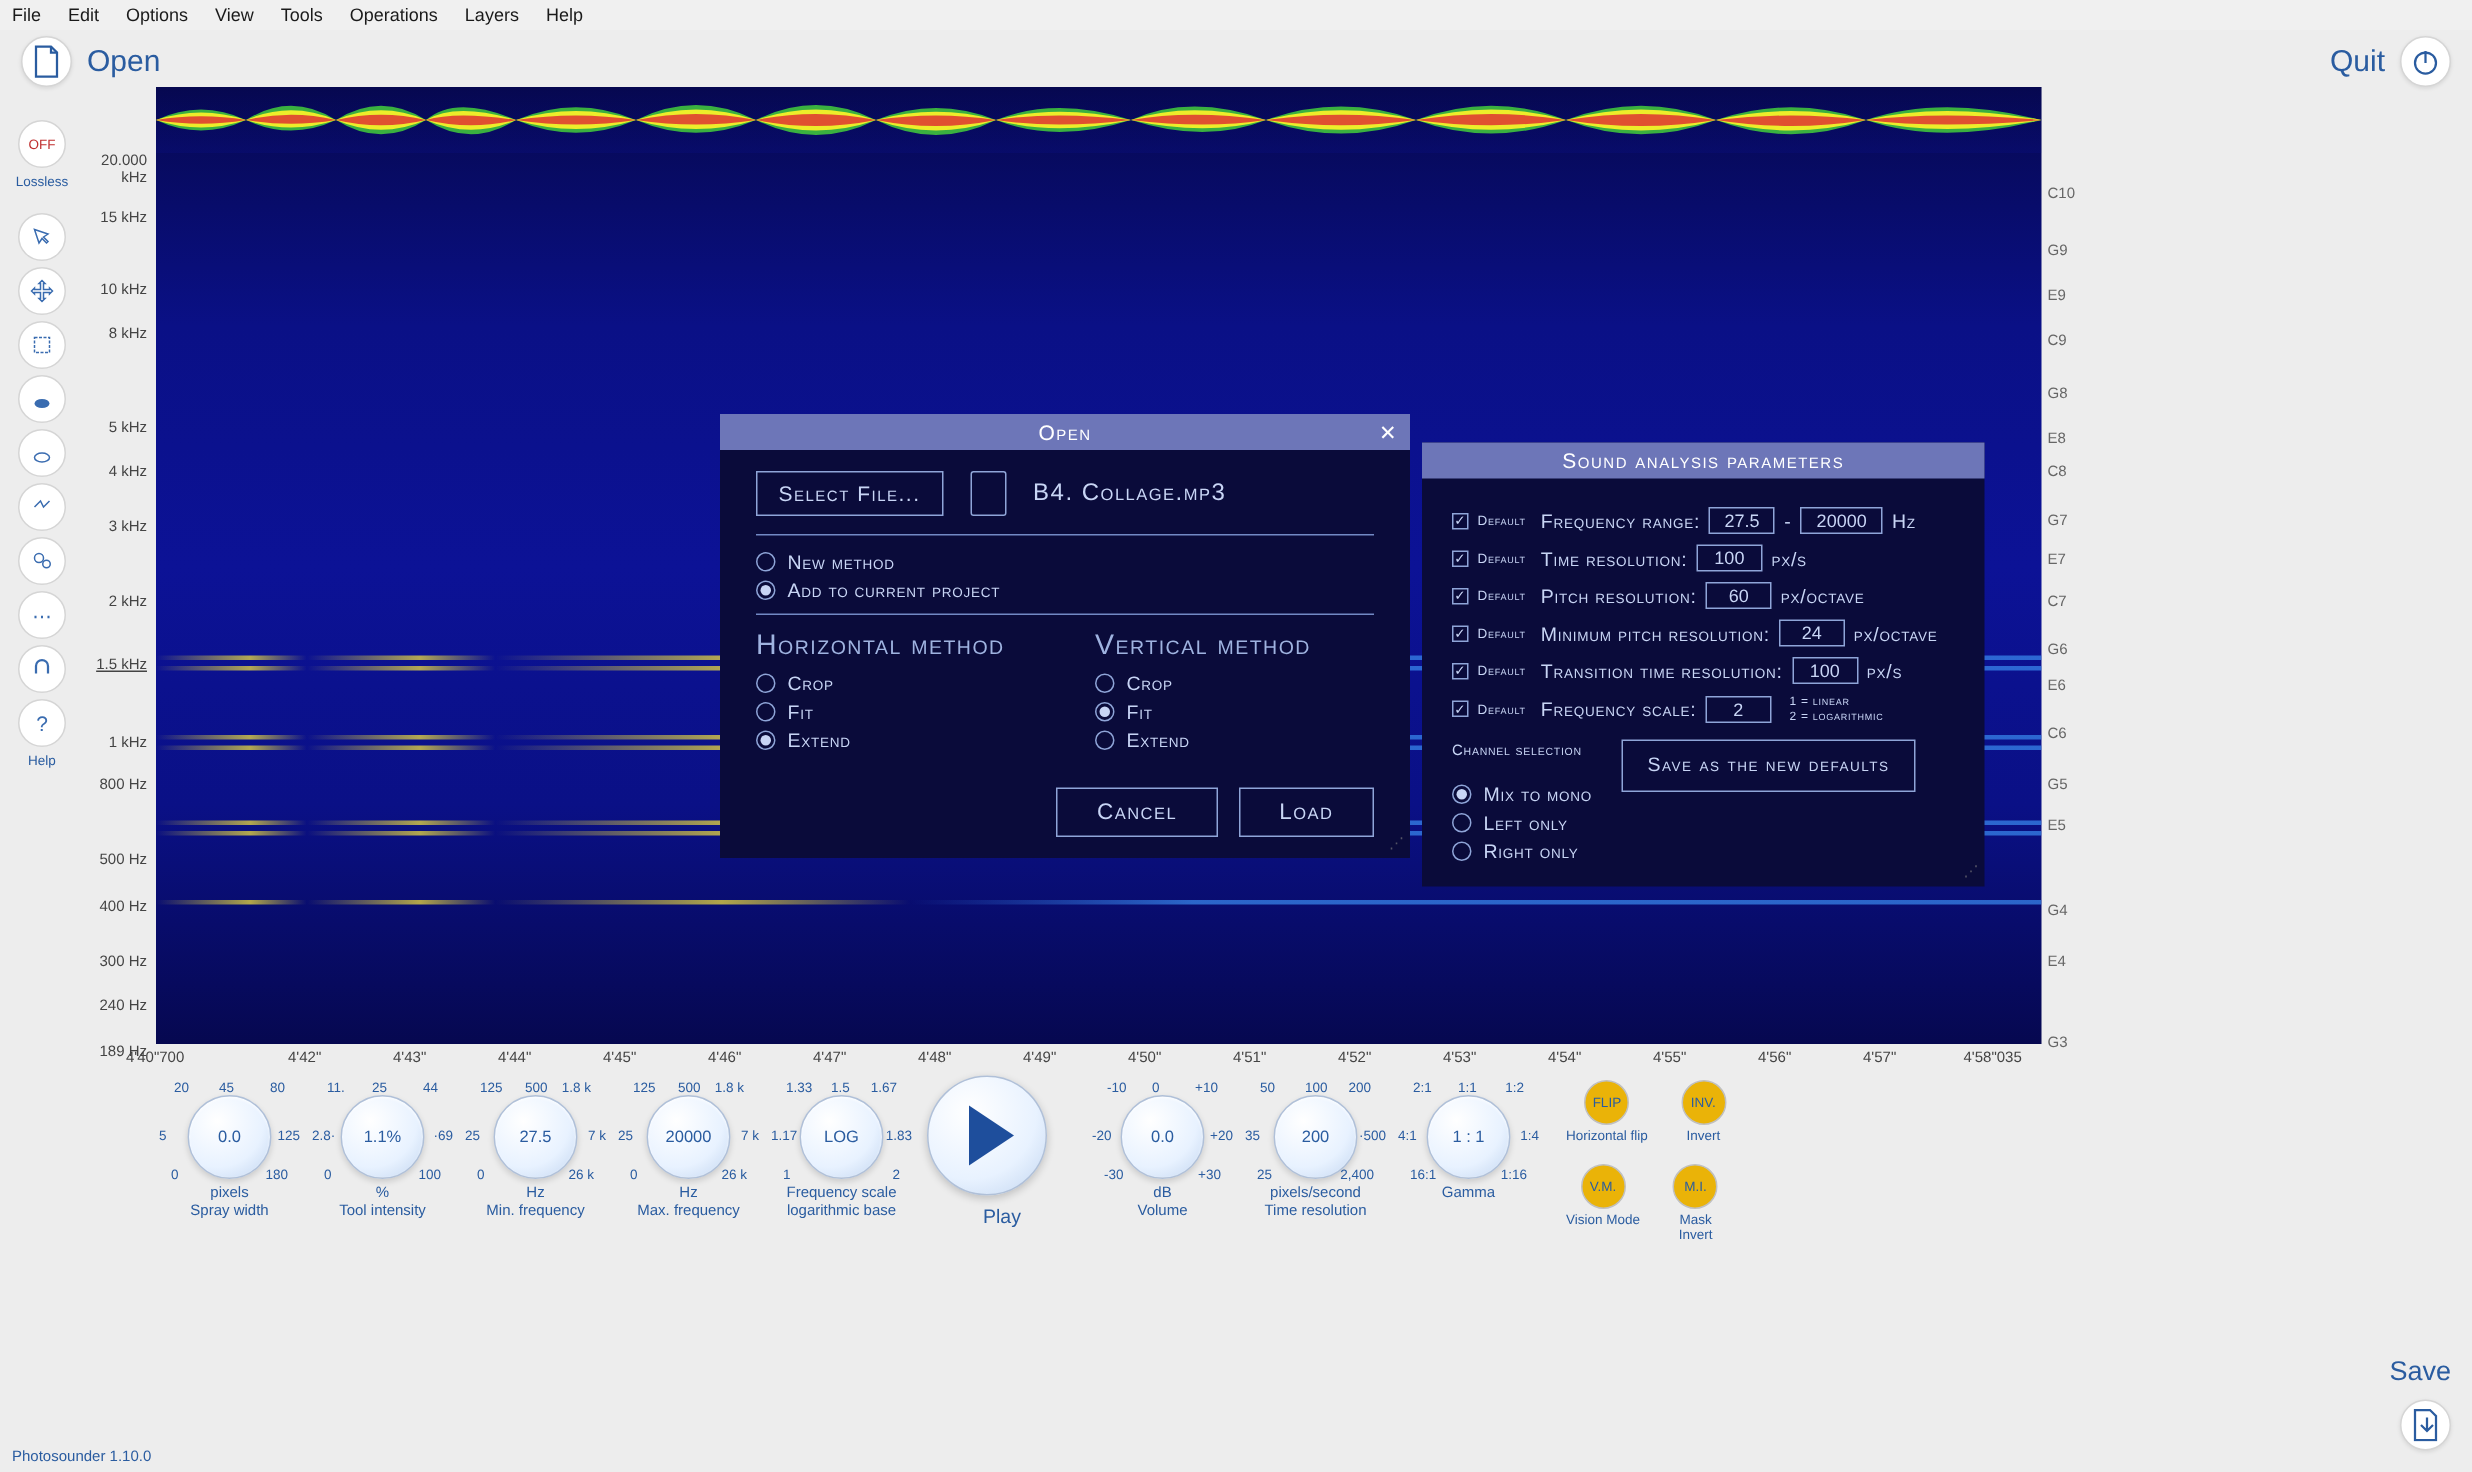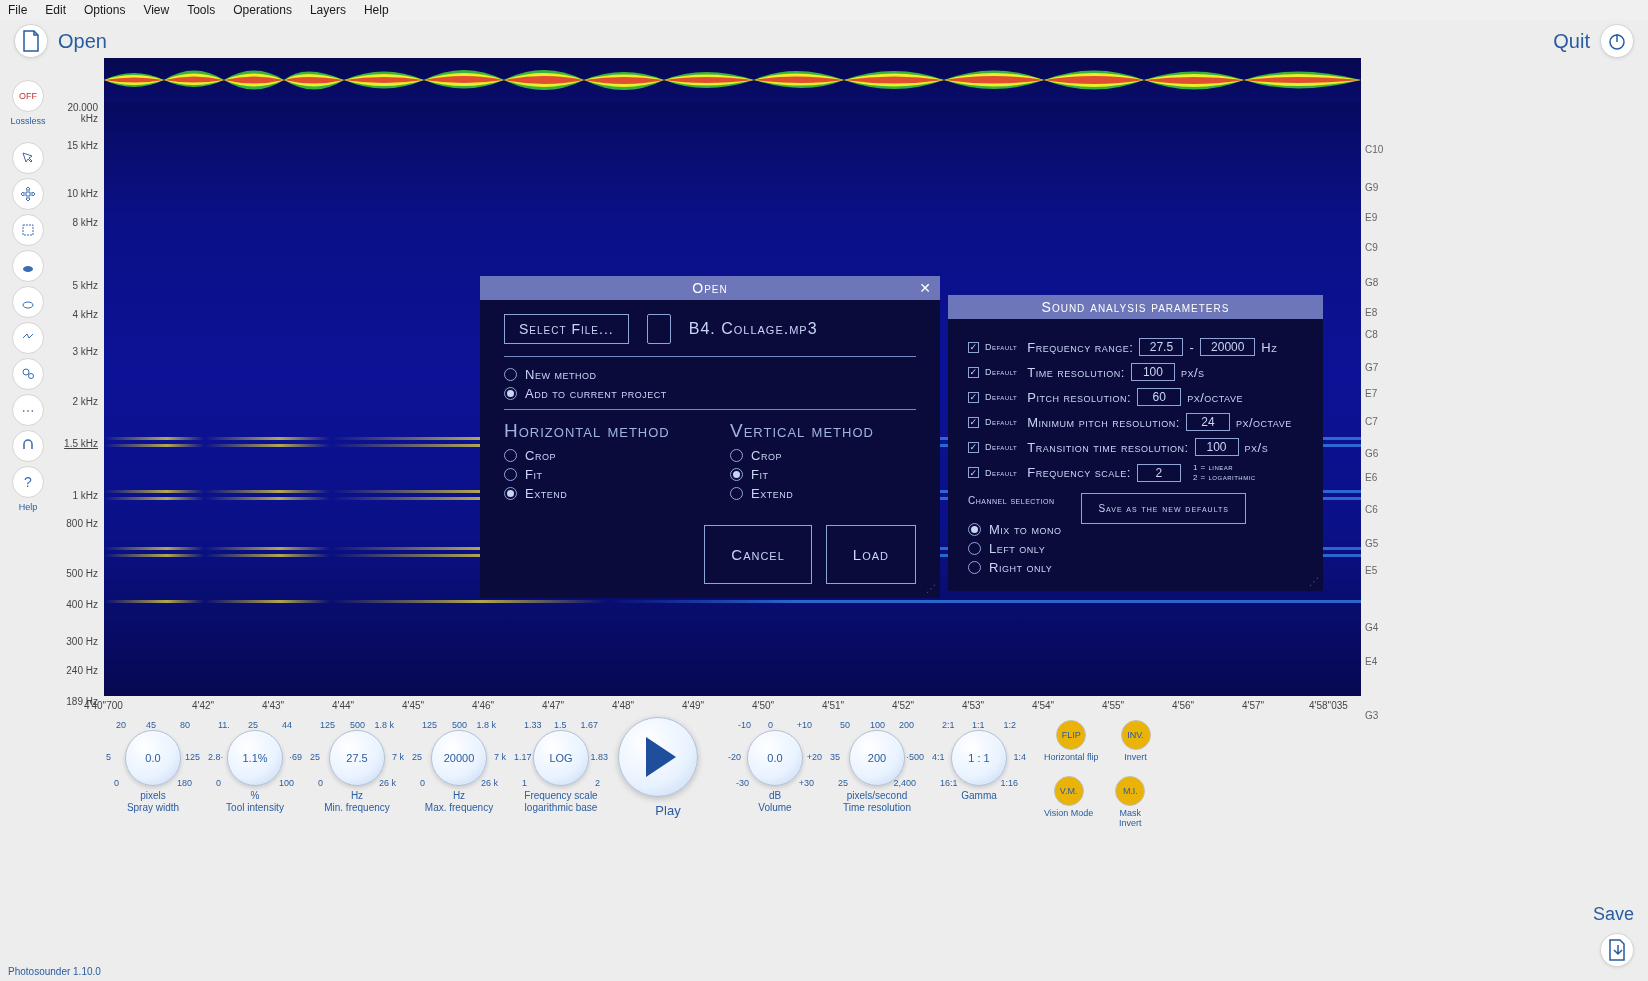--- a/index.html
+++ b/index.html
@@ -20,21 +20,21 @@
 
 .spectro { position:absolute; left:104px; top:58px; width:1257px; height:638px; background:linear-gradient(180deg,#060850 0%,#0a1086 25%,#0c1296 50%,#0a1086 75%,#060850 100%); overflow:hidden; }
 .waveform { position:absolute; top:0; left:0; right:0; height:44px; background:linear-gradient(180deg,rgba(6,8,80,.3),rgba(12,18,150,.2)); }
 .wave-shape { position:absolute; top:0; left:0; right:0; height:44px; }
 .spectro-content { position:absolute; top:44px; left:0; right:0; bottom:0; }
 .spec-band { position:absolute; left:0; right:0; height:3px; background:linear-gradient(90deg,transparent 0%,#fae83a 5%,transparent 8%,#fae83a 14%,transparent 18%,#fae83a 30%,transparent 40%,#3a8cf0 55%); opacity:.7; }
 
 .freq-axis { position:absolute; left:50px; top:102px; width:54px; font-size:10px; color:#444; text-align:right; }
 .freq-tick { position:absolute; right:6px; }
 .note-axis { position:absolute; left:1365px; top:102px; width:28px; font-size:10px; color:#666; }
-.note-tick { position:absolute;margin-top:20px; }
+.note-tick { position:absolute; }
 .time-axis { position:absolute; left:104px; top:700px; width:1257px; font-size:10px; color:#444; }
 .time-tick { position:absolute; }
 
 .dialog { position:absolute; background:#0a0b3a; color:#c8d5f5; font-family:'Segoe UI',sans-serif; }
 .dlg-title { background:#6d76b8; height:24px; display:flex; align-items:center; justify-content:center; font-size:14px; font-variant:small-caps; letter-spacing:1px; color:#fff; position:relative; }
 .dlg-close { position:absolute; right:8px; top:4px; cursor:pointer; color:#fff; font-size:14px; }
 .dlg-body { padding:14px 24px; }
 
 .open-dialog { left:480px; top:276px; width:460px; }
 .select-file-row { display:flex; align-items:center; gap:18px; margin-bottom:12px; }
@@ -42,29 +42,29 @@
 .file-icon { width:24px; height:30px; border:1px solid #8fa5d8; border-radius:2px; position:relative; }
 .file-name { font-variant:small-caps; letter-spacing:1px; font-size:16px; }
 .divider { border-top:1px solid #7289c4; margin:8px 0 10px; }
 .radio-row { display:flex; align-items:center; gap:8px; font-variant:small-caps; letter-spacing:.5px; font-size:13px; margin:4px 0; cursor:pointer; }
 .radio { width:13px; height:13px; border:1px solid #8fa5d8; border-radius:50%; display:inline-flex; align-items:center; justify-content:center; }
 .radio.sel::after { content:''; width:7px; height:7px; background:#c8d5f5; border-radius:50%; }
 .method-row { display:flex; gap:40px; margin-top:6px; }
 .method-col { flex:1; }
 .method-title { font-variant:small-caps; letter-spacing:1px; font-size:19px; color:#9fb3e0; margin-bottom:6px; }
 .dlg-buttons { display:flex; justify-content:flex-end; gap:14px; margin-top:20px; }
-.dlg-btn { border:1px solid #8fa5d8; padding:20px 26px; font-variant:small-caps; letter-spacing:1px; font-size:15px; cursor:pointer; color:#c8d5f5; }
+.dlg-btn { border:1px solid #8fa5d8; padding:7px 26px; font-variant:small-caps; letter-spacing:1px; font-size:15px; cursor:pointer; color:#c8d5f5; }
 .resize-grip { position:absolute; right:4px; bottom:4px; color:#556; font-size:10px; }
 
 .params-dialog { left:948px; top:295px; width:375px; }
 .param-row { display:flex; align-items:center; gap:6px; font-variant:small-caps; letter-spacing:.5px; font-size:13px; margin:7px 0; }
 .chk { width:11px; height:11px; border:1px solid #8fa5d8; display:inline-flex; align-items:center; justify-content:center; font-size:9px; }
 .def-lbl { font-size:9px; margin-right:4px; }
 .param-input { background:transparent; border:1px solid #8fa5d8; color:#c8d5f5; width:44px; padding:1px 4px; font-size:12px; text-align:center; font-family:inherit; }
-.save-def-btn { border:1px solid #8fa5d8; padding:8px 16px; font-variant:small-caps; letter-spacing:1px; font-size:10px; text-align:center; cursor:pointer; float:right; margin-top:4px; color:#c8d5f5; line-height:1.3; }
+.save-def-btn { border:1px solid #8fa5d8; padding:8px 16px; font-variant:small-caps; letter-spacing:1px; font-size:13px; text-align:center; cursor:pointer; float:right; margin-top:4px; color:#c8d5f5; line-height:1.3; }
 .chan-sec { margin-top:6px; }
 .chan-title { font-size:10px; letter-spacing:.5px; font-variant:small-caps; margin-bottom:16px; }
 .scale-note { font-size:8px; line-height:1.2; margin-left:6px; }
 
 .knob-row { position:absolute; left:108px; top:720px; display:flex; gap:12px; align-items:flex-start; }
 .knob-grp { width:90px; text-align:center; position:relative; }
 .knob { width:56px; height:56px; border-radius:50%; background:radial-gradient(circle at 35% 30%,#fff,#e8f2ff 60%,#c0d4ef); border:1px solid #b0c0d8; margin:10px auto 4px; display:flex; align-items:center; justify-content:center; font-size:11px; color:#2a5ca0; cursor:pointer; box-shadow:0 2px 4px rgba(0,0,0,.15),inset 0 1px 2px rgba(255,255,255,.8); }
 .knob-ticks { font-size:9px; color:#2a5ca0; position:absolute; width:100%; }
 .kt { position:absolute; }
 .knob-label { font-size:10px; color:#2a5ca0; line-height:1.2; }

